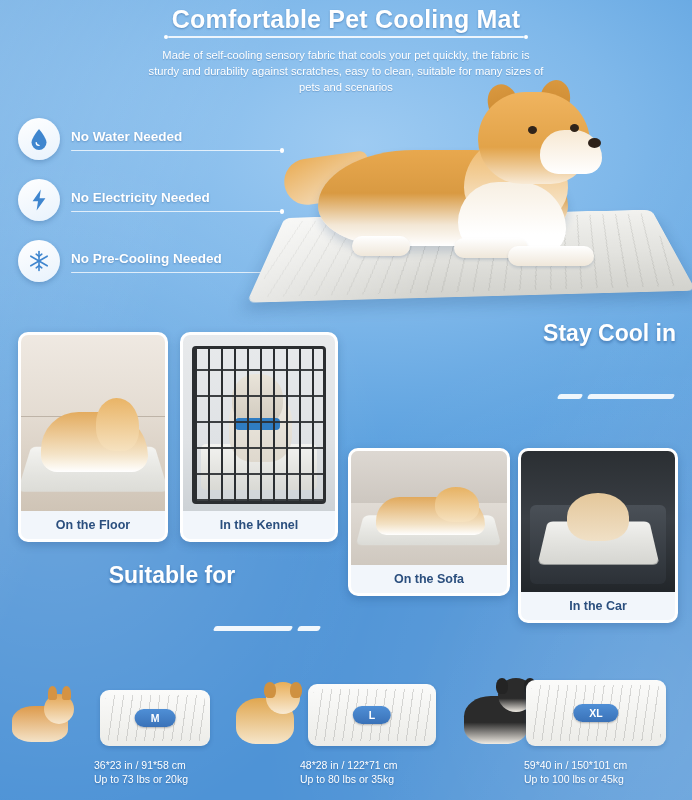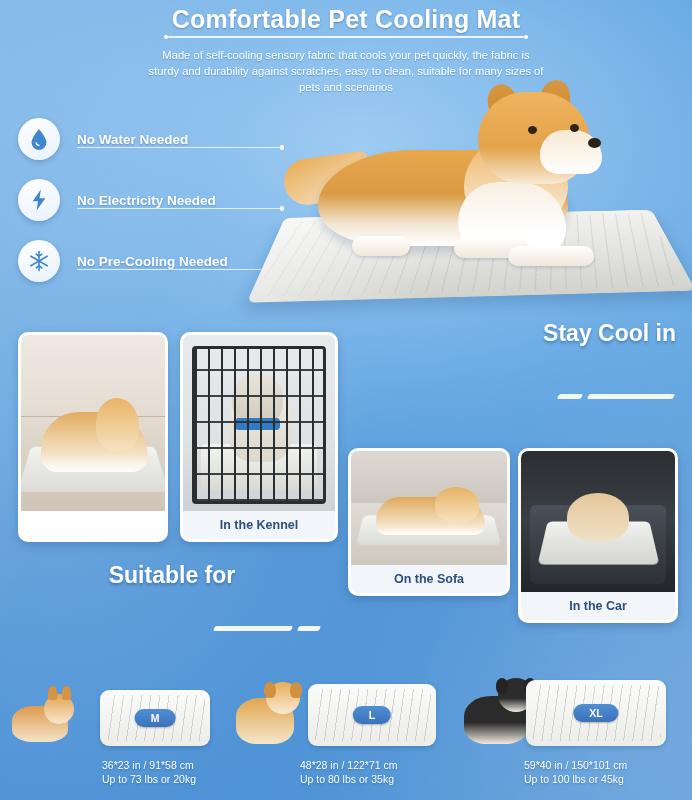--- a/index.html
+++ b/index.html
@@ -83,22 +83,23 @@
   .feature-icon {
     width: 42px; height: 42px; border-radius: 50%;
     background: linear-gradient(160deg, #ffffff 0%, #e8f2fc 100%);
     box-shadow: 0 2px 5px rgba(20,60,110,0.25);
     display: flex; align-items: center; justify-content: center;
     flex: 0 0 42px;
     position: relative;
   }
   .feature-icon svg { display:block; }
   .feature-label {
-    margin-left: 17px;
+    margin-left: 11px;
     position: relative;
+    padding-bottom: 6px;
     flex: 1;
   }
   .feature-label span {
     font-size: 13.5px;
     font-weight: bold;
     color: #ffffff;
     text-shadow: 0 1px 2px rgba(30,80,140,0.4);
     white-space: nowrap;
   }
   .feature-underline {
@@ -389,21 +390,21 @@
   #size-m .size-mat { width: 110px; height: 56px; }
   #size-l .size-mat { width: 128px; height: 62px; }
   #size-xl .size-mat { width: 140px; height: 66px; }
 
   .size-text {
     position:absolute; left: 80px; bottom: 6px;
     color:#ffffff; font-size: 10.5px; line-height: 14px;
     text-shadow: 0 1px 2px rgba(25,70,130,0.45);
     white-space: nowrap;
   }
-  #size-m .size-text { left: 96px; }
+  #size-m .size-text { left: 88px; }
   #size-l .size-text { left: 68px; }
   #size-xl .size-text { left: 62px; }
 
   
   .sdog .b { position:absolute; border-radius: 40% 45% 35% 35%; }
   .sdog.corgi .b1 { left: 6px; bottom: 8px; width: 56px; height: 36px; background: linear-gradient(180deg,#dd9a4b,#f4e3c8); }
   .sdog.corgi .b2 { left: 38px; bottom: 26px; width: 30px; height: 30px; background: linear-gradient(180deg,#e3a451,#f7e7ce); border-radius:50%; }
   .sdog.corgi .e1 { position:absolute; left:42px; bottom:50px; width:9px; height:14px; background:#d59343; border-radius:50% 50% 20% 20%; }
   .sdog.corgi .e2 { position:absolute; left:56px; bottom:50px; width:9px; height:14px; background:#d59343; border-radius:50% 50% 20% 20%; }
 
@@ -509,20 +510,21 @@
 
   <div class="scene" id="scene-floor">
     <div class="photo">
       <div class="ph ph-floor">
         <div class="wallline"></div>
         <div class="matp"></div>
         <div class="dogp"></div>
         <div class="headp"></div>
       </div>
     </div>
+    <div class="cap">On the Floor</div>
   </div>
 
   <div class="scene" id="scene-kennel">
     <div class="photo">
       <div class="ph ph-kennel">
         <div class="matp"></div>
         <div class="frenchie"></div>
         <div class="f-head"></div>
         <div class="collar"></div>
         <div class="cage"></div>

